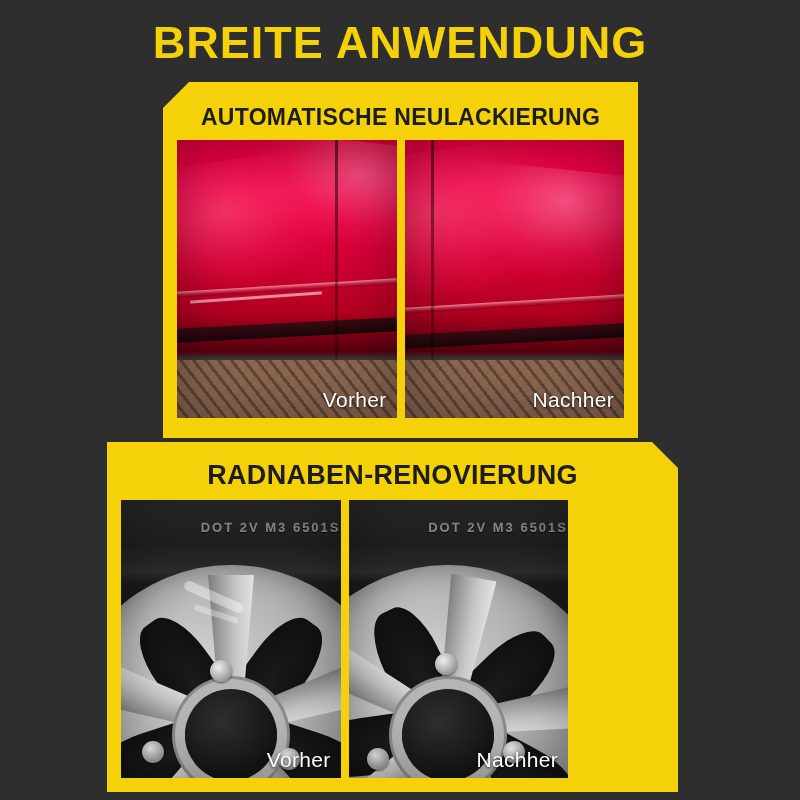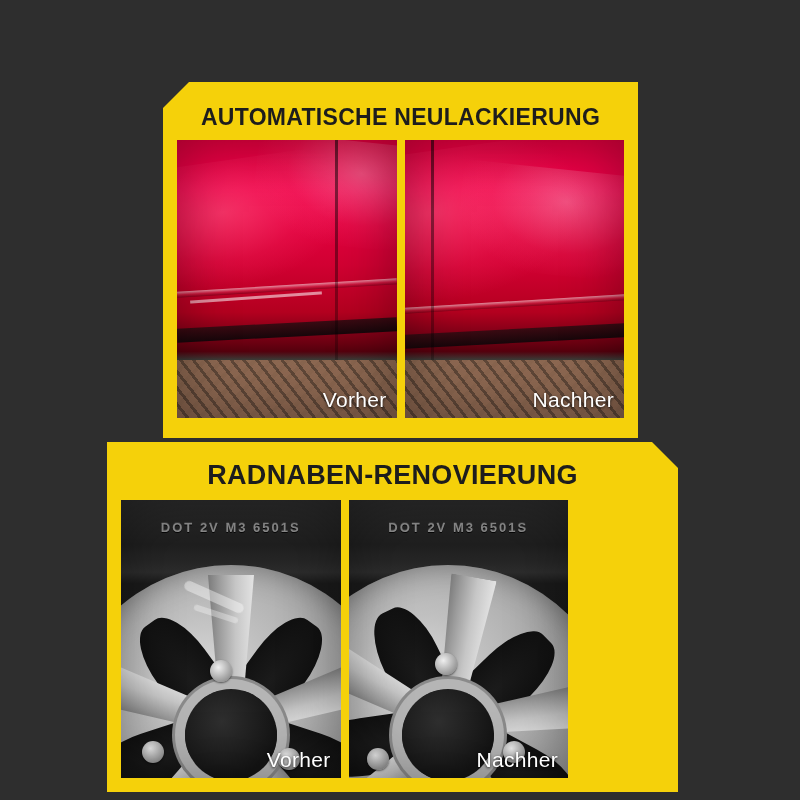--- a/index.html
+++ b/index.html
@@ -202,21 +202,21 @@
   .tire {
     position: absolute;
     inset: 0;
     background: linear-gradient(180deg, #2a2a2a 0%, #1f1f1f 16%, #262626 22%, #2c2c2c 26%, #1a1a1a 30%, #141414 100%);
   }
   .tire-text {
     position: absolute;
     top: 20px;
     left: 0;
     width: 100%;
-    text-align: center;
+    text-align: right;
     color: #8d8d8d;
     font-family: "Liberation Sans", sans-serif;
     font-size: 13px;
     font-weight: bold;
     letter-spacing: 2px;
     text-shadow: 0 1px 0 rgba(0,0,0,0.8), 0 -1px 0 rgba(255,255,255,0.12);
     white-space: nowrap;
   }
   .rim {
     position: absolute;
@@ -287,20 +287,21 @@
     inset: 0;
     pointer-events: none;
     box-shadow: inset 0 0 60px rgba(0,0,0,0.35);
   }
 </style>
 </head>
 <body>
 
 <div class="page">
 
+  <div class="main-title">BREITE ANWENDUNG</div>
 
   <div class="panel" id="panel-paint">
     <div class="notch"></div>
     <div class="panel-title">AUTOMATISCHE NEULACKIERUNG</div>
 
     <div class="photo-row" id="paint-photos">
 
       <div class="photo paint-photo">
         <div class="carbody"></div>
         <div class="gloss-a"></div>

